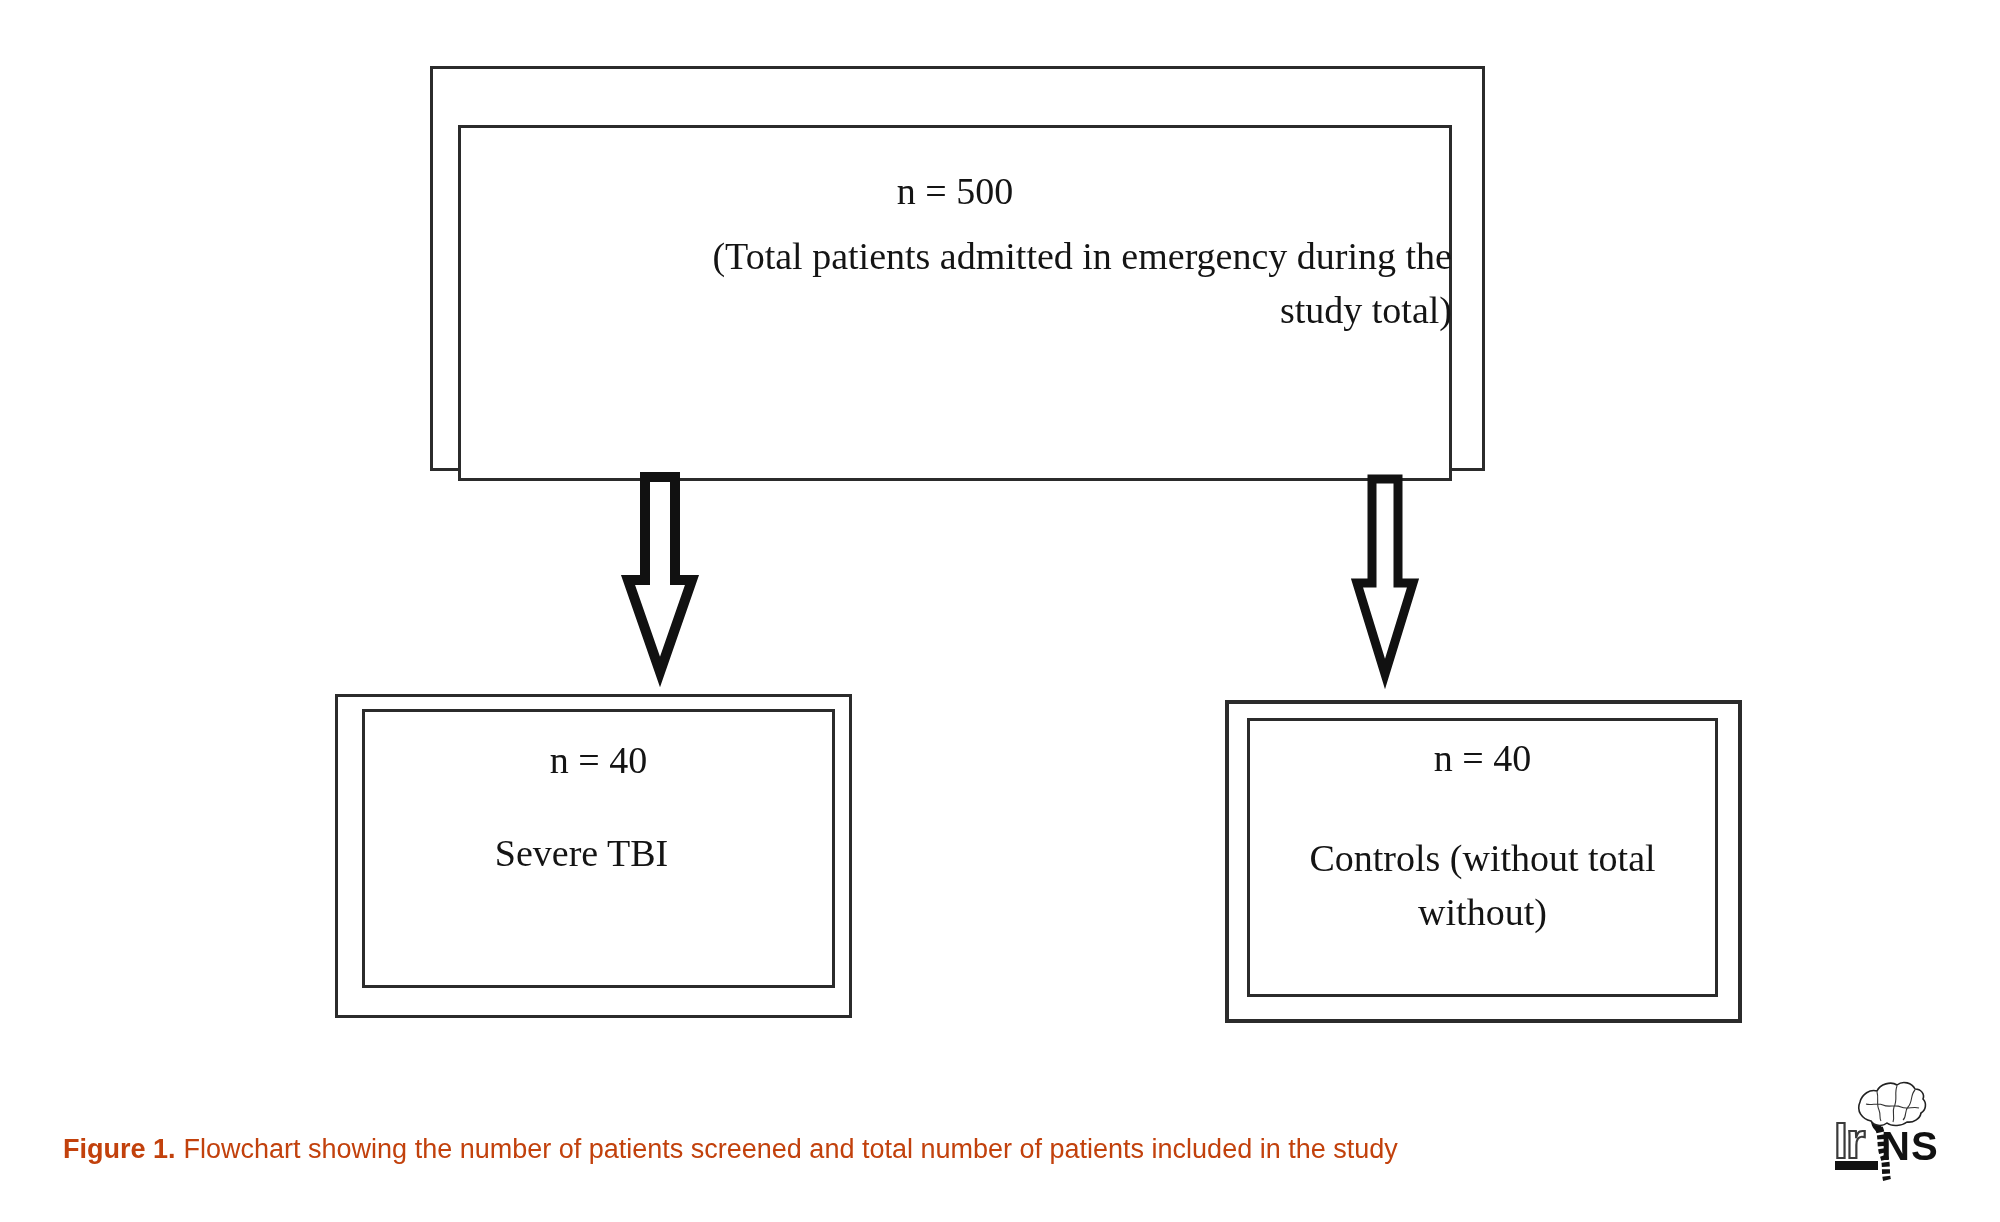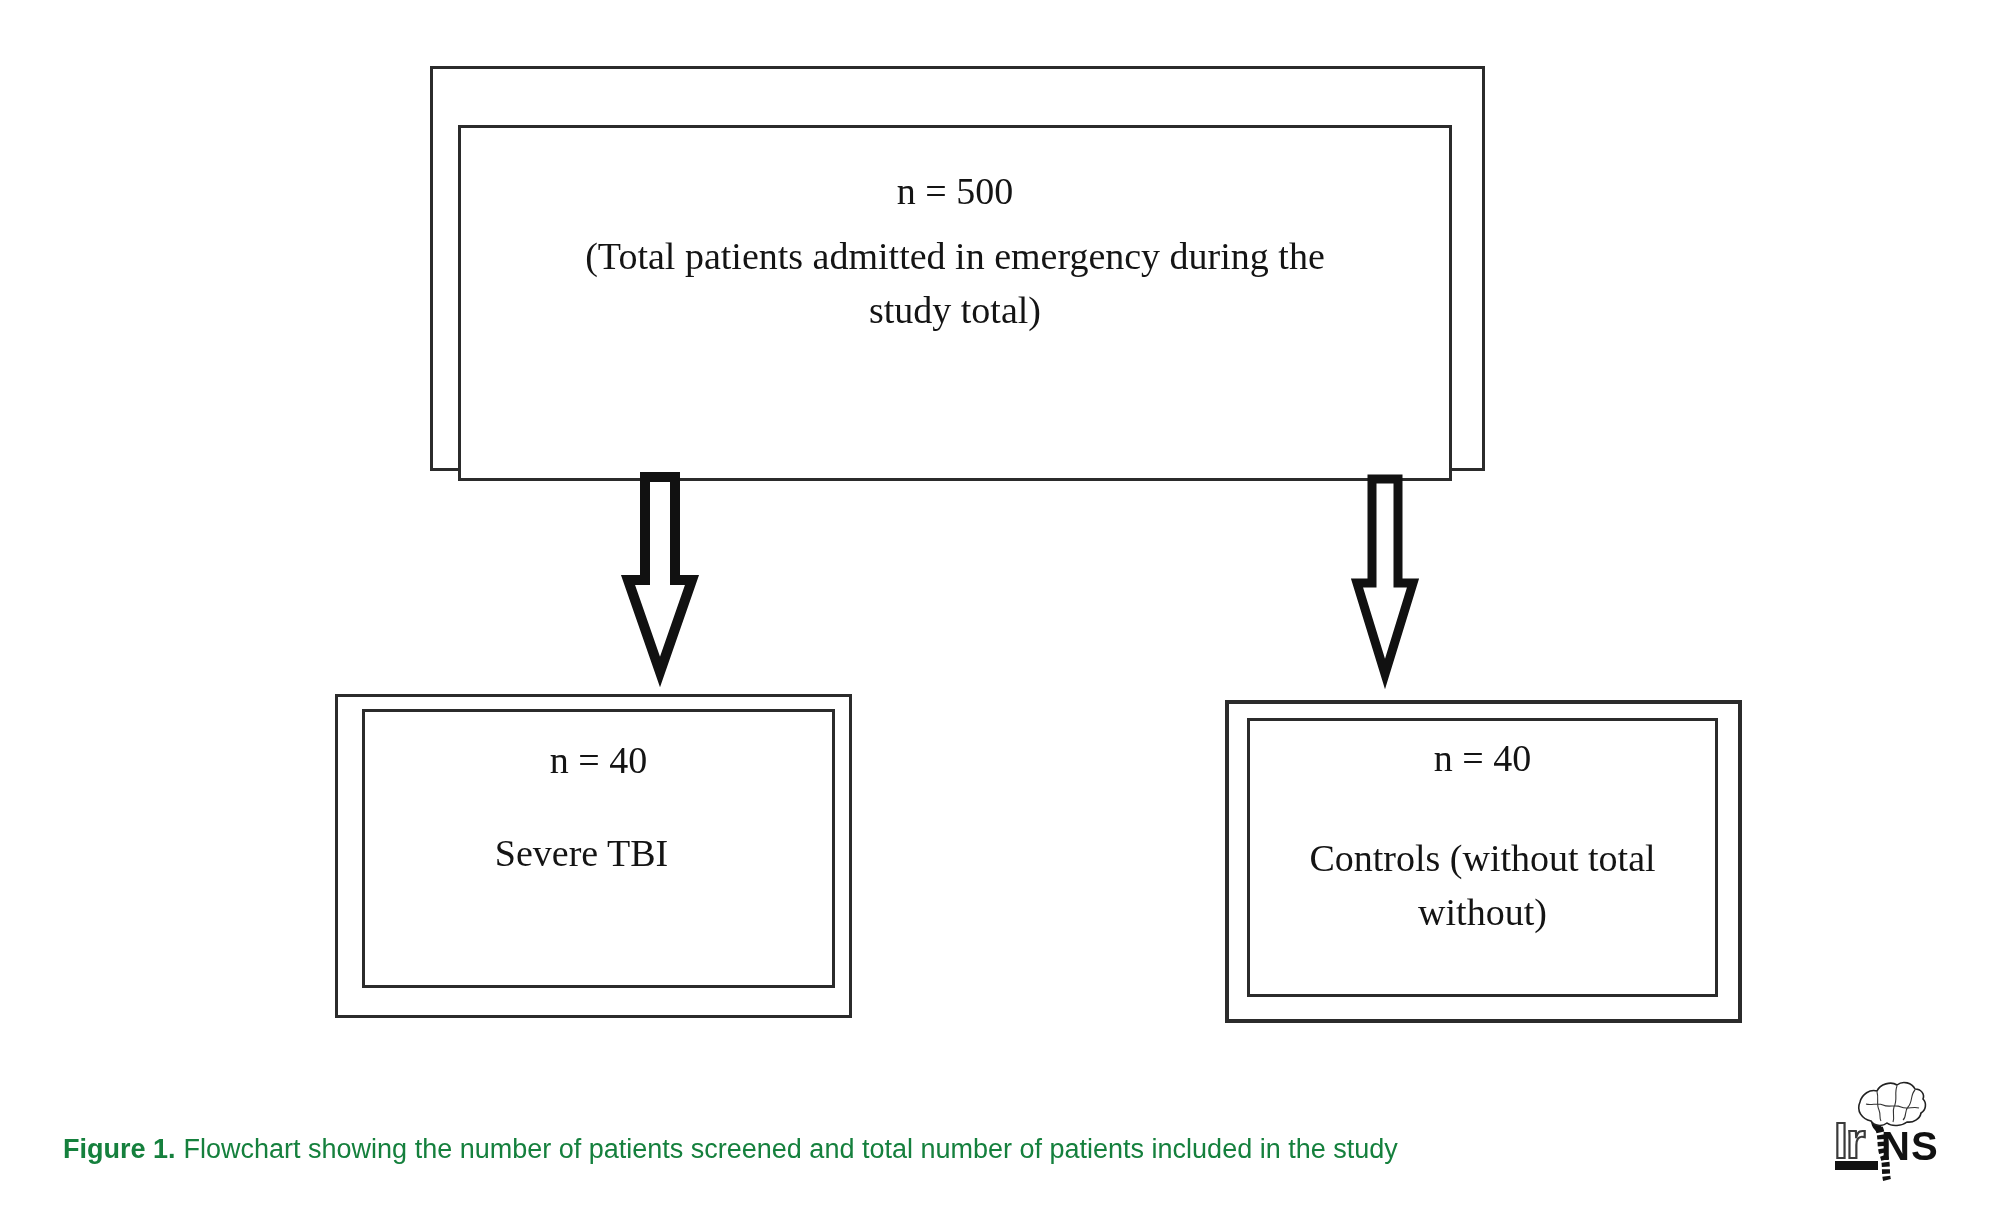--- a/index.html
+++ b/index.html
@@ -9,30 +9,30 @@
   }
   .rect{position:absolute;background:#ffffff;border:3px solid #2b2b2b;box-sizing:border-box;}
   .rect-back-top{left:430px;top:66px;width:1055px;height:405px;}
   .rect-front-top{left:458px;top:125px;width:994px;height:356px;}
   .rect-left-outer{left:335px;top:694px;width:517px;height:324px;}
   .rect-left-inner{left:362px;top:709px;width:473px;height:279px;}
   .rect-right-outer{left:1225px;top:700px;width:517px;height:323px;border-width:4px;}
   .rect-right-inner{left:1247px;top:718px;width:471px;height:279px;}
   .txt{position:absolute;text-align:center;font-size:38px;line-height:50px;white-space:nowrap;}
   .top-count{left:458px;width:994px;top:146px;line-height:46px;margin-top:22px;}
-  .top-desc{left:458px;width:994px;top:229px;line-height:54px;}
+  .top-desc{left:458px;width:994px;top:229px;line-height:54px;text-align:right;}
   .left-count{left:362px;width:473px;top:735px;}
   .left-label{left:364px;width:435px;top:828px;}
   .right-count{left:1247px;width:471px;top:733px;}
   .right-label{left:1247px;width:471px;top:831px;line-height:54px;}
   .arrow-layer{position:absolute;left:0;top:0;width:2000px;height:1222px;}
   .caption{
     position:absolute;left:63px;top:1132px;width:1500px;
     font-family:"Liberation Sans",sans-serif;font-size:27px;line-height:34px;
-    color:#15803d;text-align:left;
+    color:#c2410c;text-align:left;
   }
   .caption-prefix{font-weight:bold;margin-right:8px;}
   .logo{position:absolute;left:1833px;top:1080px;width:140px;height:110px;}
 </style>
 </head>
 <body>
 
 <div class="canvas">
 
   <div class="rect rect-back-top"></div>

